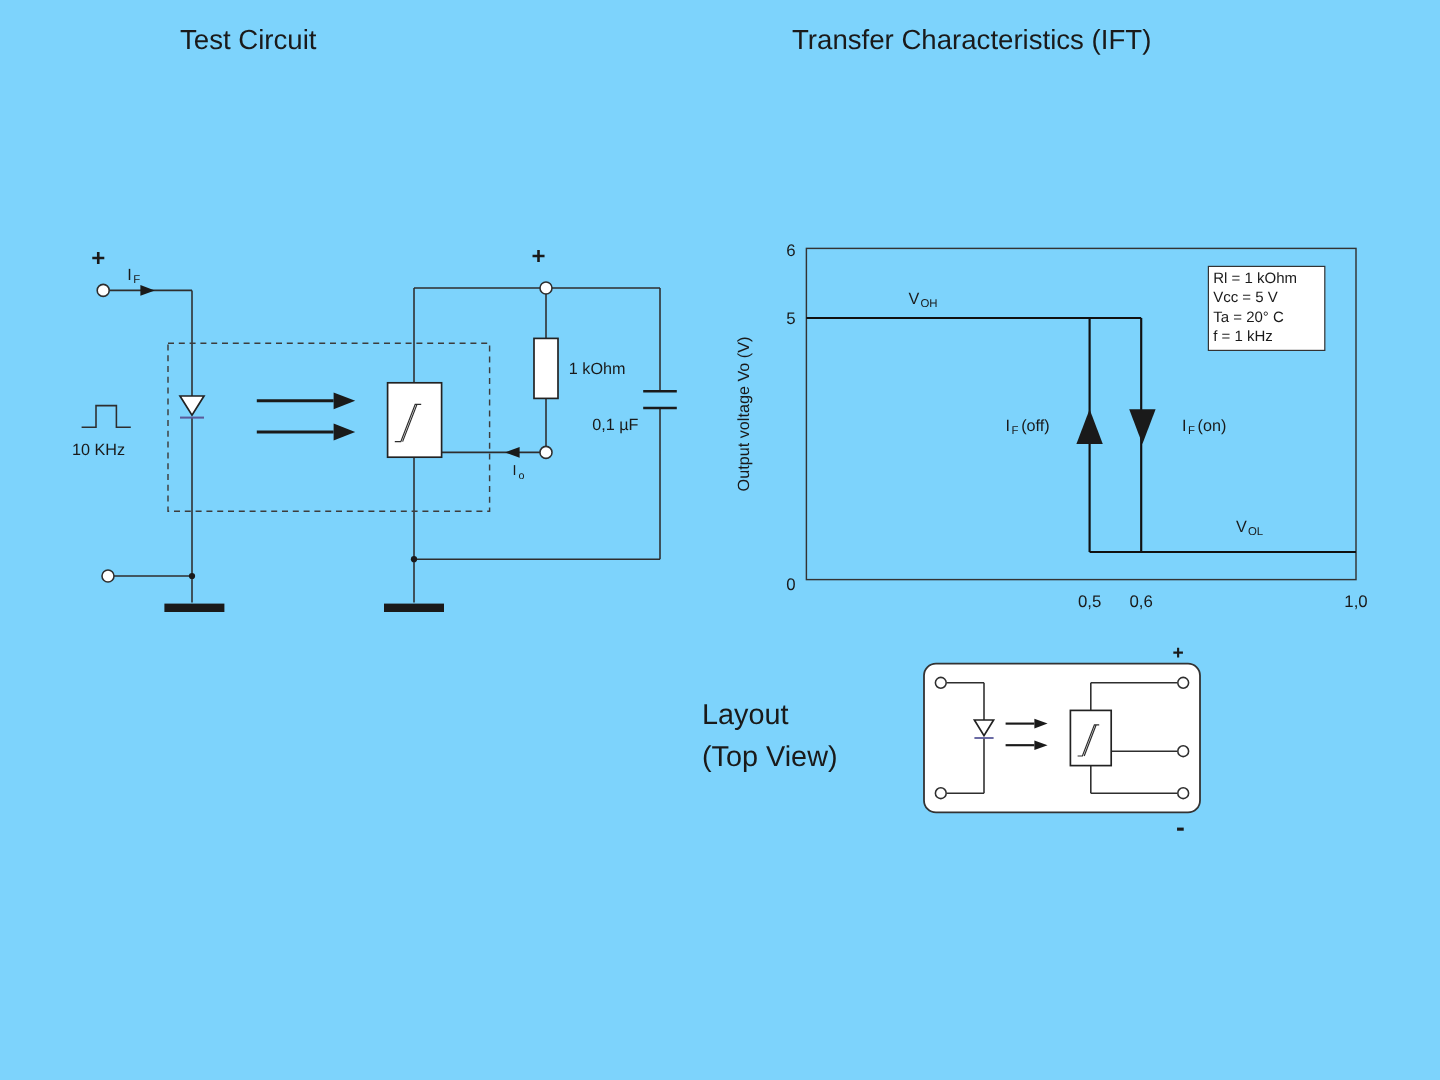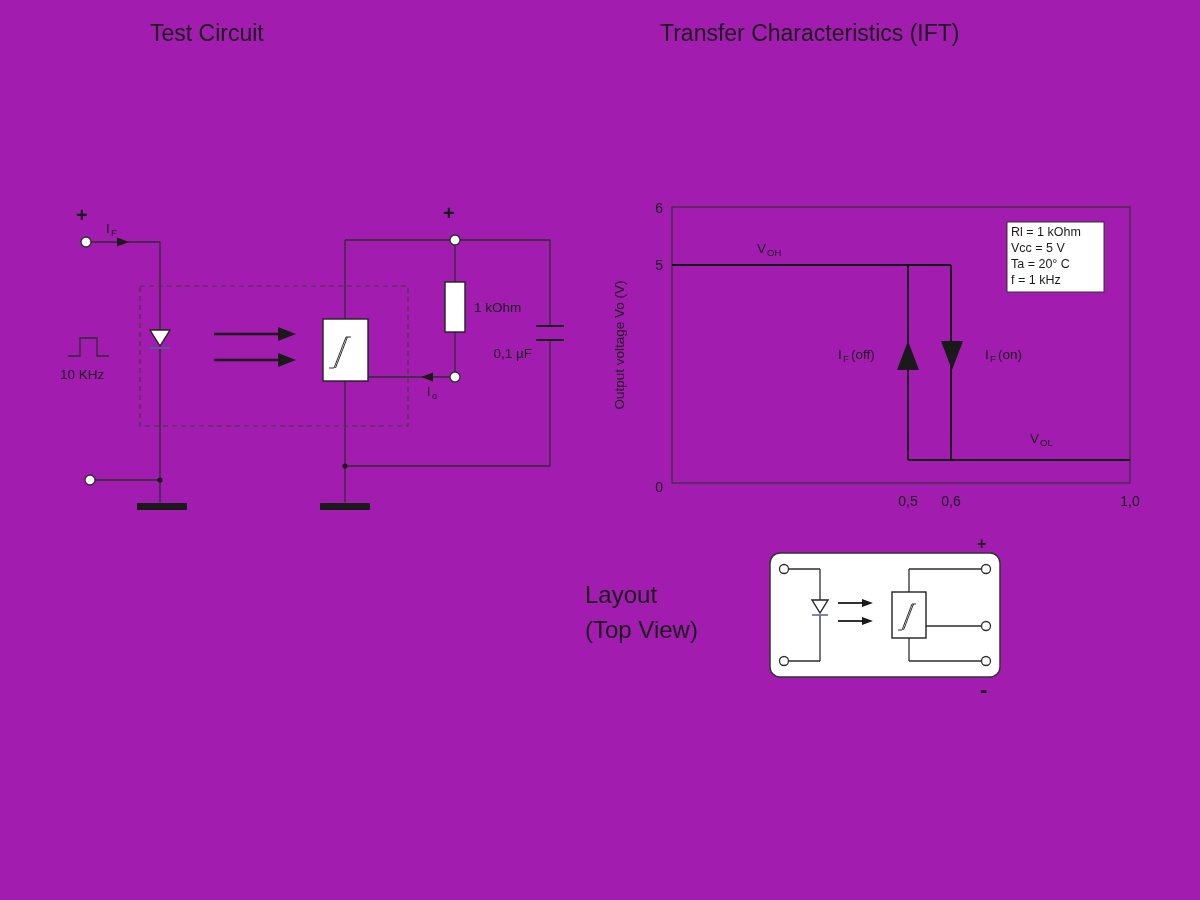--- a/index.html
+++ b/index.html
@@ -1,16 +1,16 @@
 <!DOCTYPE html>
 <html><head>
 <meta charset="utf-8">
 <style>
   html,body{margin:0;padding:0;background:#ffffff;}
-  .page{position:relative;width:1200px;height:900px;background:#a21caf;overflow:hidden;
+  .page{position:relative;width:1200px;height:900px;background:#7dd3fc;overflow:hidden;
         font-family:"Liberation Sans", sans-serif;}
   svg{font-family:"Liberation Sans", sans-serif;}
   text{fill:#1a1a1a;}
   .wire{stroke:#2e2e2e;stroke-width:1.3;fill:none;}
   .thin{stroke:#2e2e2e;stroke-width:1;fill:none;}
   .curve{stroke:#101010;stroke-width:1.8;fill:none;}
   .sym{stroke:#222;stroke-width:1.4;fill:#ffffff;}
   .fillb{fill:#1a1a1a;stroke:none;}
   .term{stroke:#2e2e2e;stroke-width:1.3;fill:#ffffff;}
   .lbl{font-size:13.5px;}

